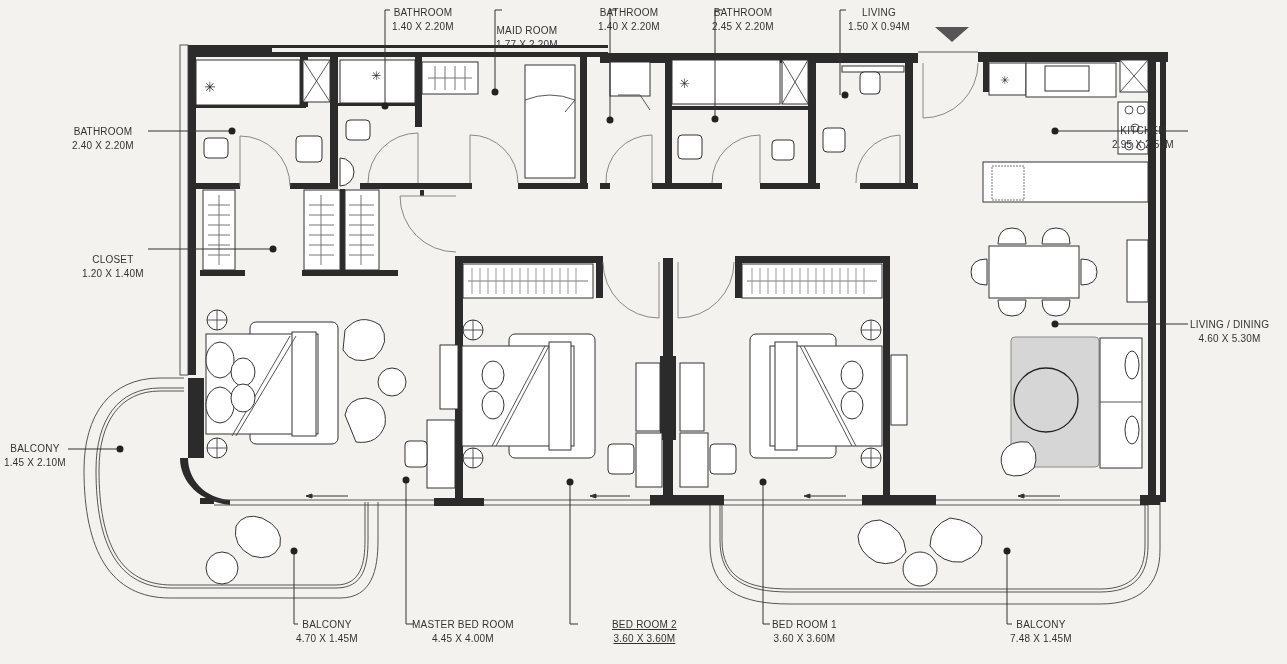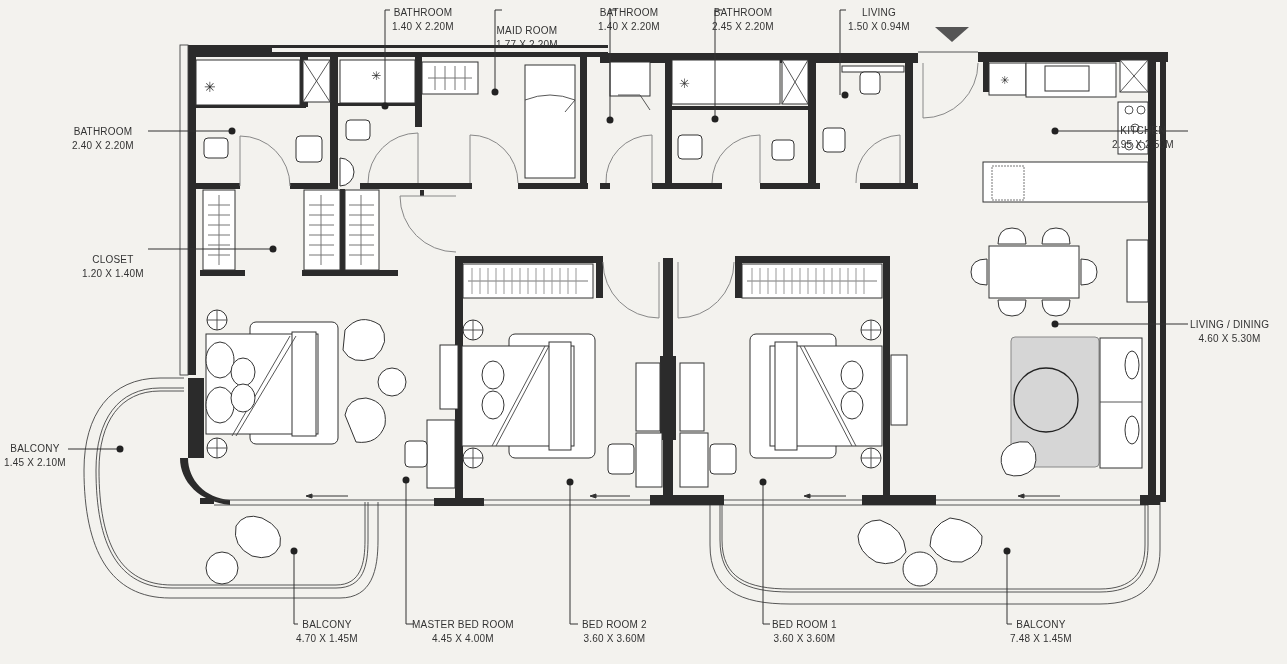--- a/index.html
+++ b/index.html
@@ -389,21 +389,21 @@
     <span class="d">4.60 X 5.30M</span>
   </div>
 <div class="lbl" style="left:296px;top:618px;">
   <span class="n">BALCONY</span>
     <span class="d">4.70 X 1.45M</span>
   </div>
 <div class="lbl" style="left:412px;top:618px;">
   <span class="n">MASTER BED ROOM</span>
     <span class="d">4.45 X 4.00M</span>
   </div>
-<div class="lbl" style="left:582px;top:618px;">
+<div class="lbl" style="left:612px;top:618px;text-decoration:underline;">
   <span class="n">BED ROOM 2</span>
     <span class="d">3.60 X 3.60M</span>
   </div>
 <div class="lbl" style="left:772px;top:618px;">
   <span class="n">BED ROOM 1</span>
     <span class="d">3.60 X 3.60M</span>
   </div>
 <div class="lbl" style="left:1010px;top:618px;">
   <span class="n">BALCONY</span>
     <span class="d">7.48 X 1.45M</span>

